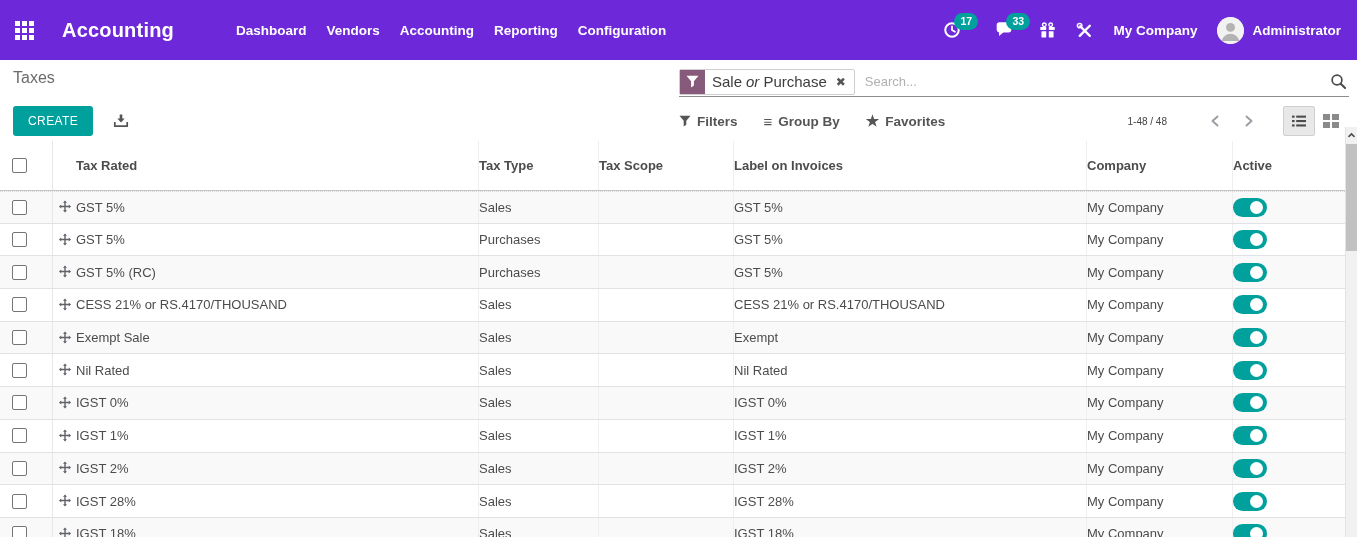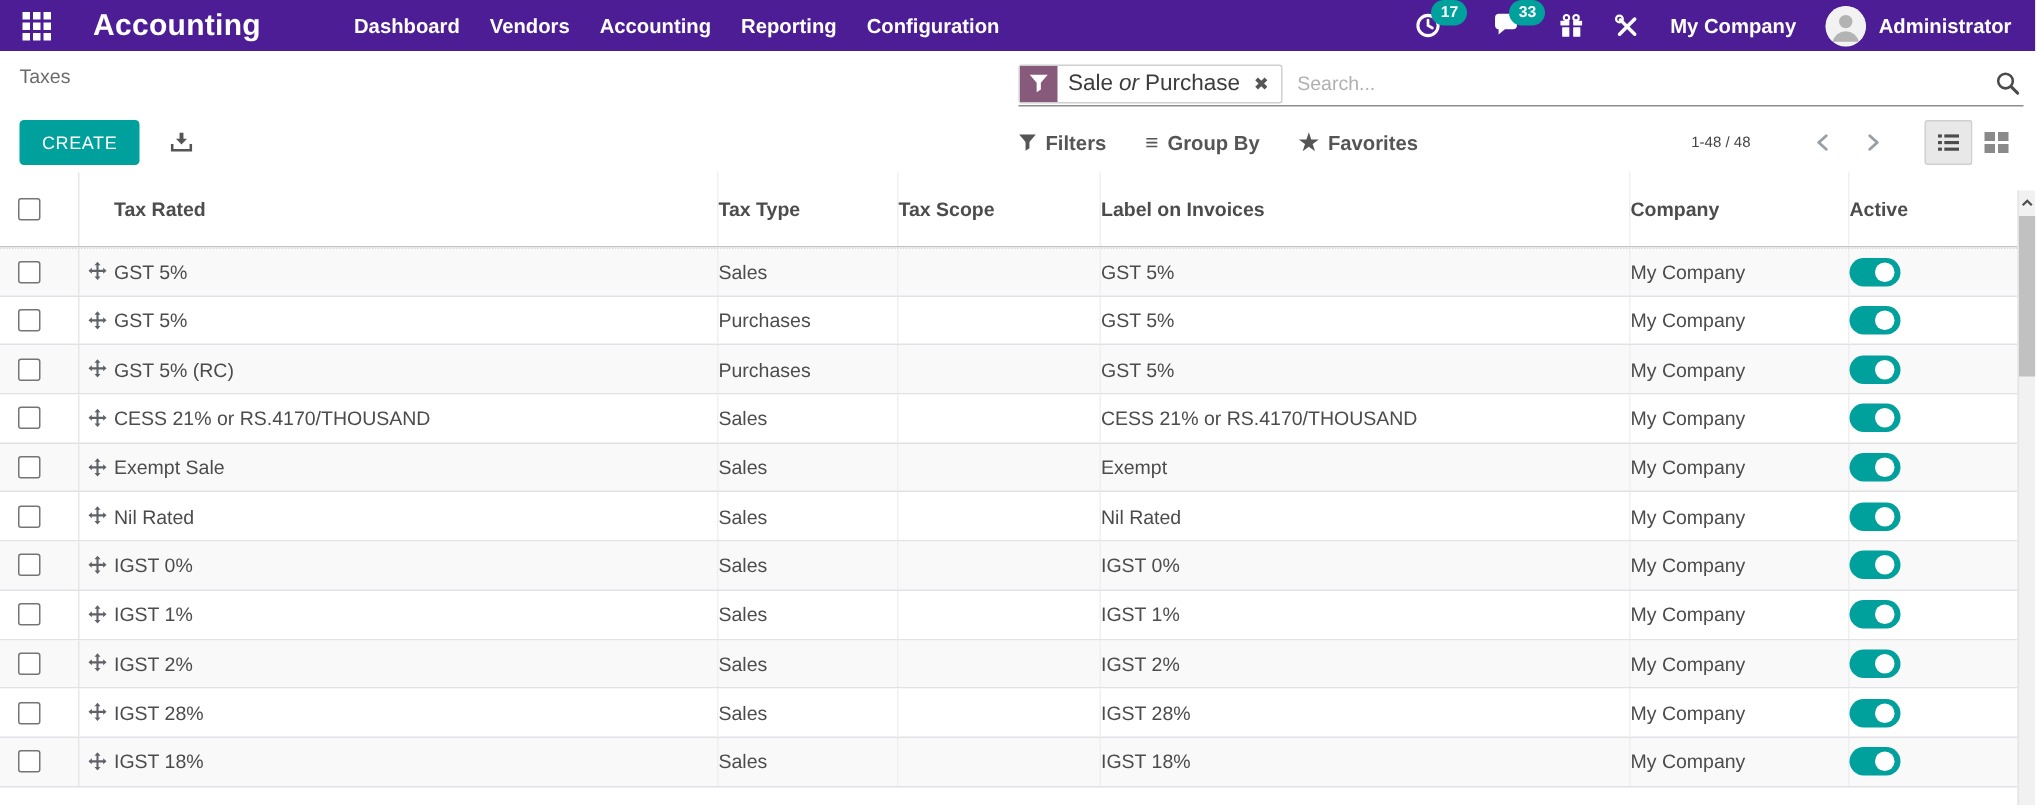--- a/index.html
+++ b/index.html
@@ -1,37 +1,37 @@
 <!DOCTYPE html>
 <html><head>
 <meta charset="utf-8">
 <style>
   * { box-sizing: border-box; margin: 0; padding: 0; }
   html,body { width:1357px; height:537px; overflow:hidden; }
   body { font-family:"Liberation Sans", sans-serif; background:#fff; color:#4c4c4c; }
   #app { position:relative; width:1357px; height:537px; background:#fff; overflow:hidden; }
 
   
-  .topbar { height:34px; background:#4c1d95; display:flex; align-items:center; color:#fff; padding:0 16px 0 0; }
+  .topbar { height:60px; background:#6d28d9; display:flex; align-items:center; color:#fff; padding:0 16px 0 0; }
   .apps-btn { width:48px; height:46px; display:flex; align-items:center; justify-content:center; cursor:pointer; }
   .apps-grid { display:grid; grid-template-columns:repeat(3,5px); grid-template-rows:repeat(3,5px); gap:2px; }
   .apps-grid span { background:#fff; }
   .brand { font-size:20px; font-weight:700; margin:0 52px 0 14px; letter-spacing:.2px; cursor:pointer; }
   .nav { display:flex; align-items:center; height:100%; }
   .nav-item { padding:0 10px; height:100%; display:flex; align-items:center; font-size:13.5px; font-weight:600; cursor:pointer; white-space:nowrap; }
   .top-right { margin-left:auto; display:flex; align-items:center; gap:20px; }
   .icon-btn { position:relative; display:flex; align-items:center; cursor:pointer;text-align:center; }
   .badge { position:absolute; top:-8px; left:11px; background:#00A09D; color:#fff; font-size:10.5px; font-weight:700; line-height:1; padding:3px 6px; border-radius:9px; }
   .top-menu { font-size:13.5px; font-weight:600; cursor:pointer; white-space:nowrap; }
   .user-menu { display:flex; align-items:center; gap:8px; cursor:pointer; }
   .avatar { width:27px; height:27px; border-radius:50%; overflow:hidden; background:#efefef; display:block; }
 
   
   .search-row { position:relative; height:41px; background:#fff; }
-  .page-title { position:absolute; left:13px; top:9px; font-size:13px; color:#6b6b6b; }
+  .page-title { position:absolute; left:13px; top:9px; font-size:16px; color:#6b6b6b; }
   .search-wrap { position:absolute; left:679px; right:8px; top:7px; height:30px; display:flex; align-items:center; border-bottom:1px solid #8d8d8d; }
   .facet { display:flex; align-items:stretch; border:1px solid #cfcfcf; border-radius:2px; height:26px; background:#fff; cursor:pointer; }
   .facet-icon { width:25px; background:#875A7B; display:flex; align-items:center; justify-content:center; }
   .facet-label { display:flex; align-items:center; padding:0 7px; font-size:15px; color:#3c3c3c; gap:4px; border-right:0; }
   .facet-op { font-style:italic; }
   .facet-x { display:flex; align-items:center; padding:0 8px 0 2px; font-size:12px; color:#555; cursor:pointer; }
   .search-input { flex:1; border:none; outline:none; font-size:13px; color:#ef4444; padding:0 10px; font-family:"Liberation Sans",sans-serif; background:transparent; }
   .search-input::placeholder { color:#b0b0b0; }
   .magnifier { display:flex; align-items:center; padding:0 2px 0 6px; cursor:pointer; }
 

